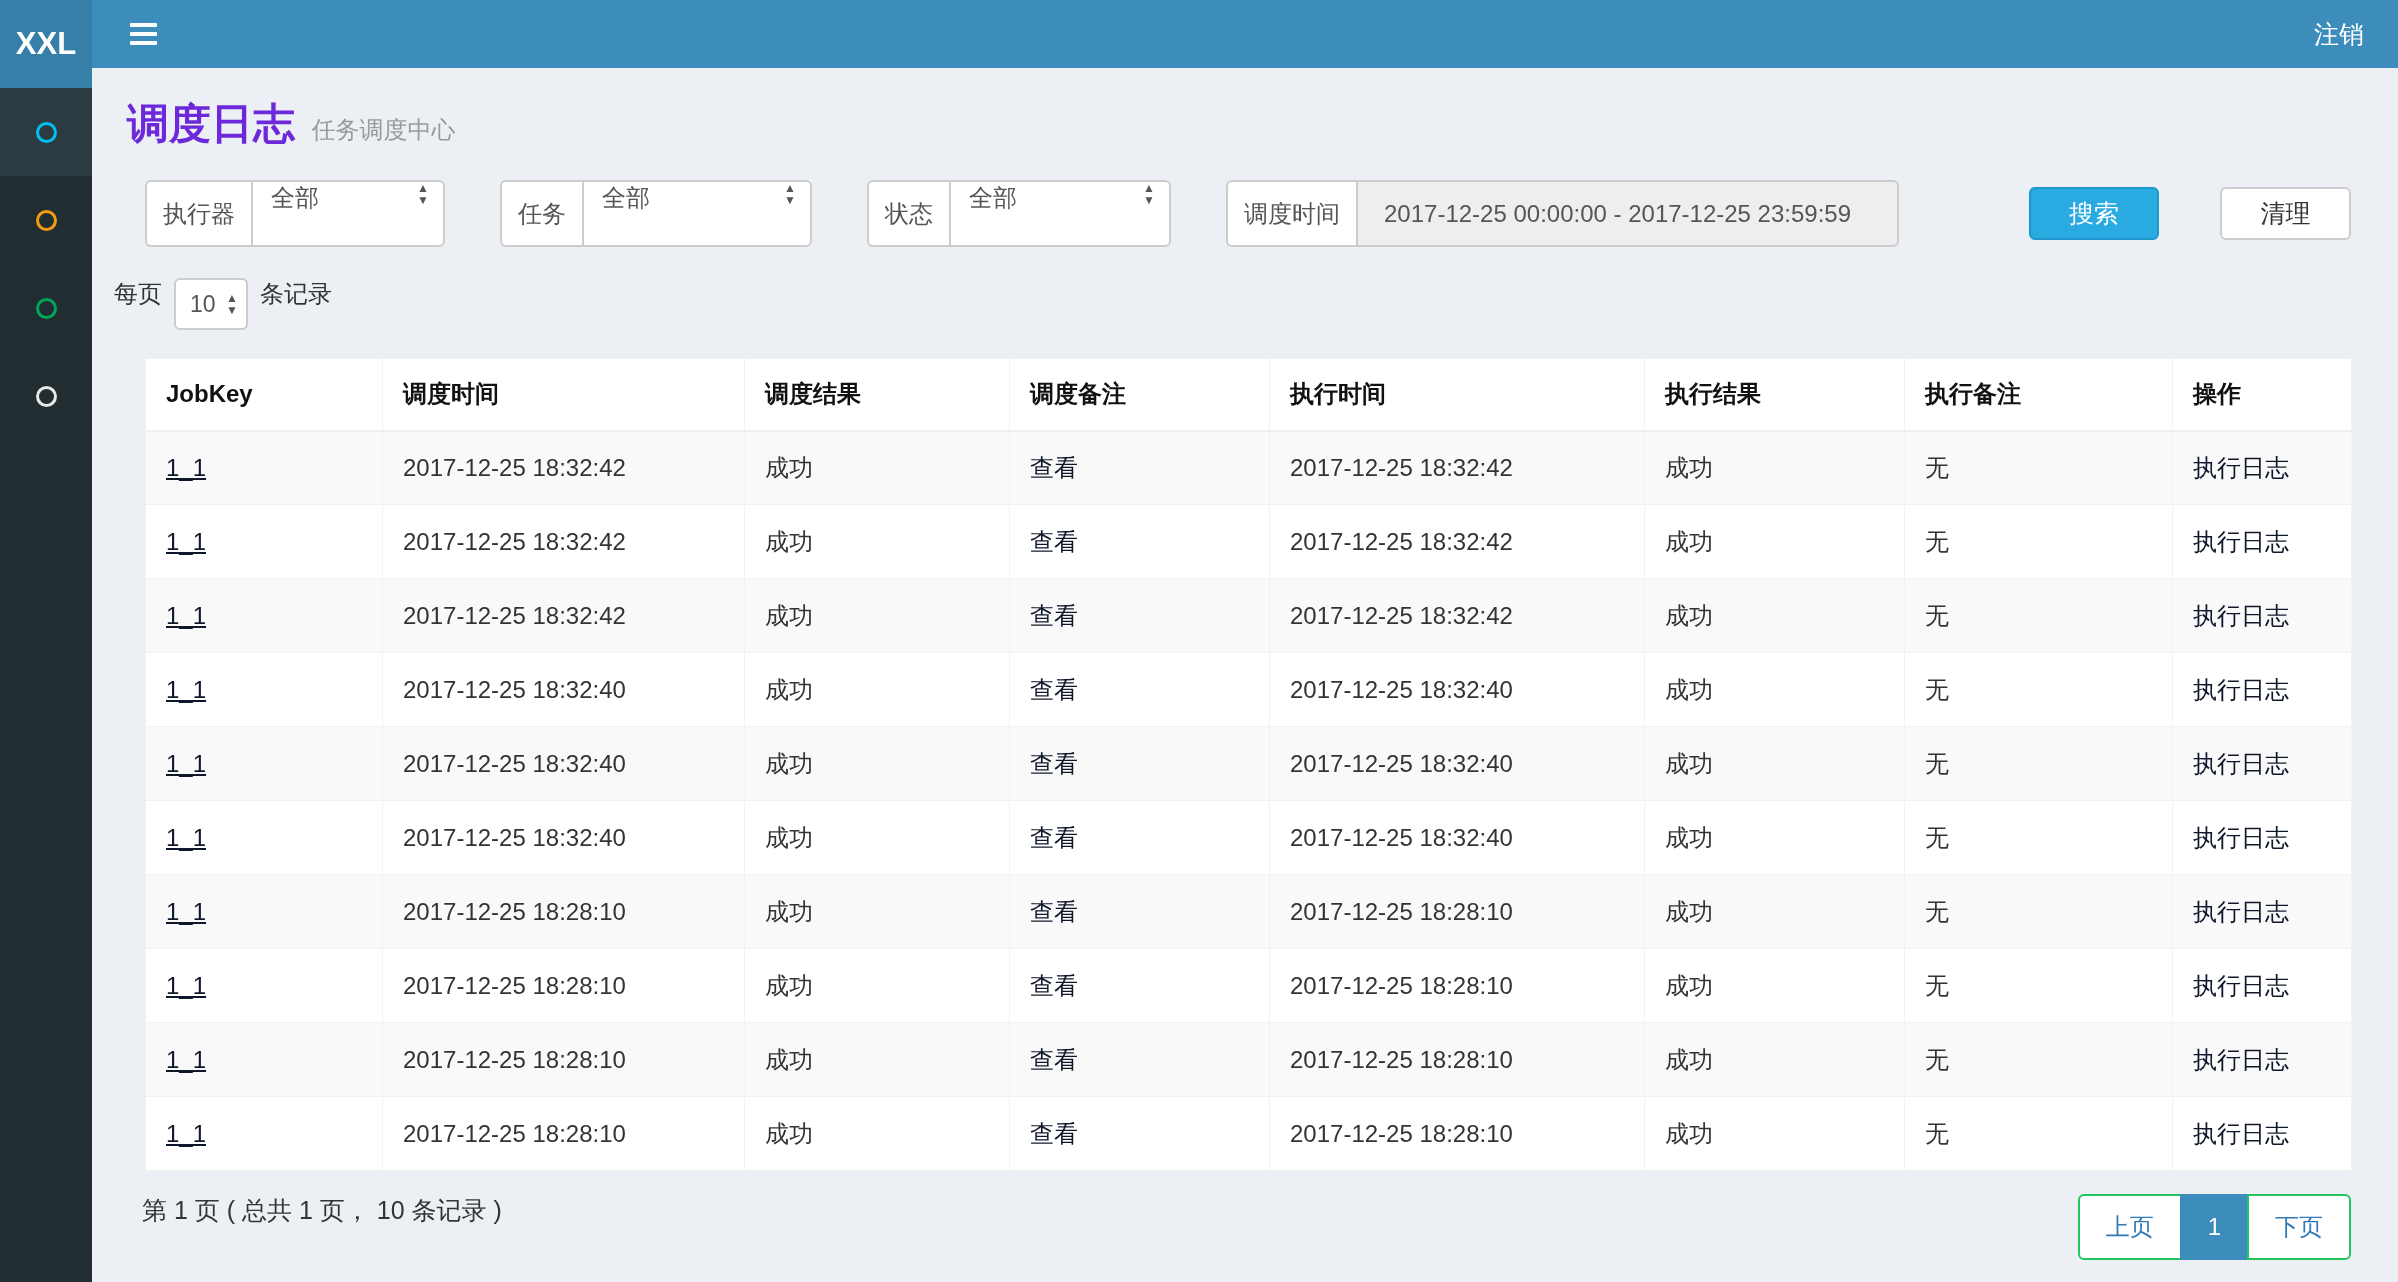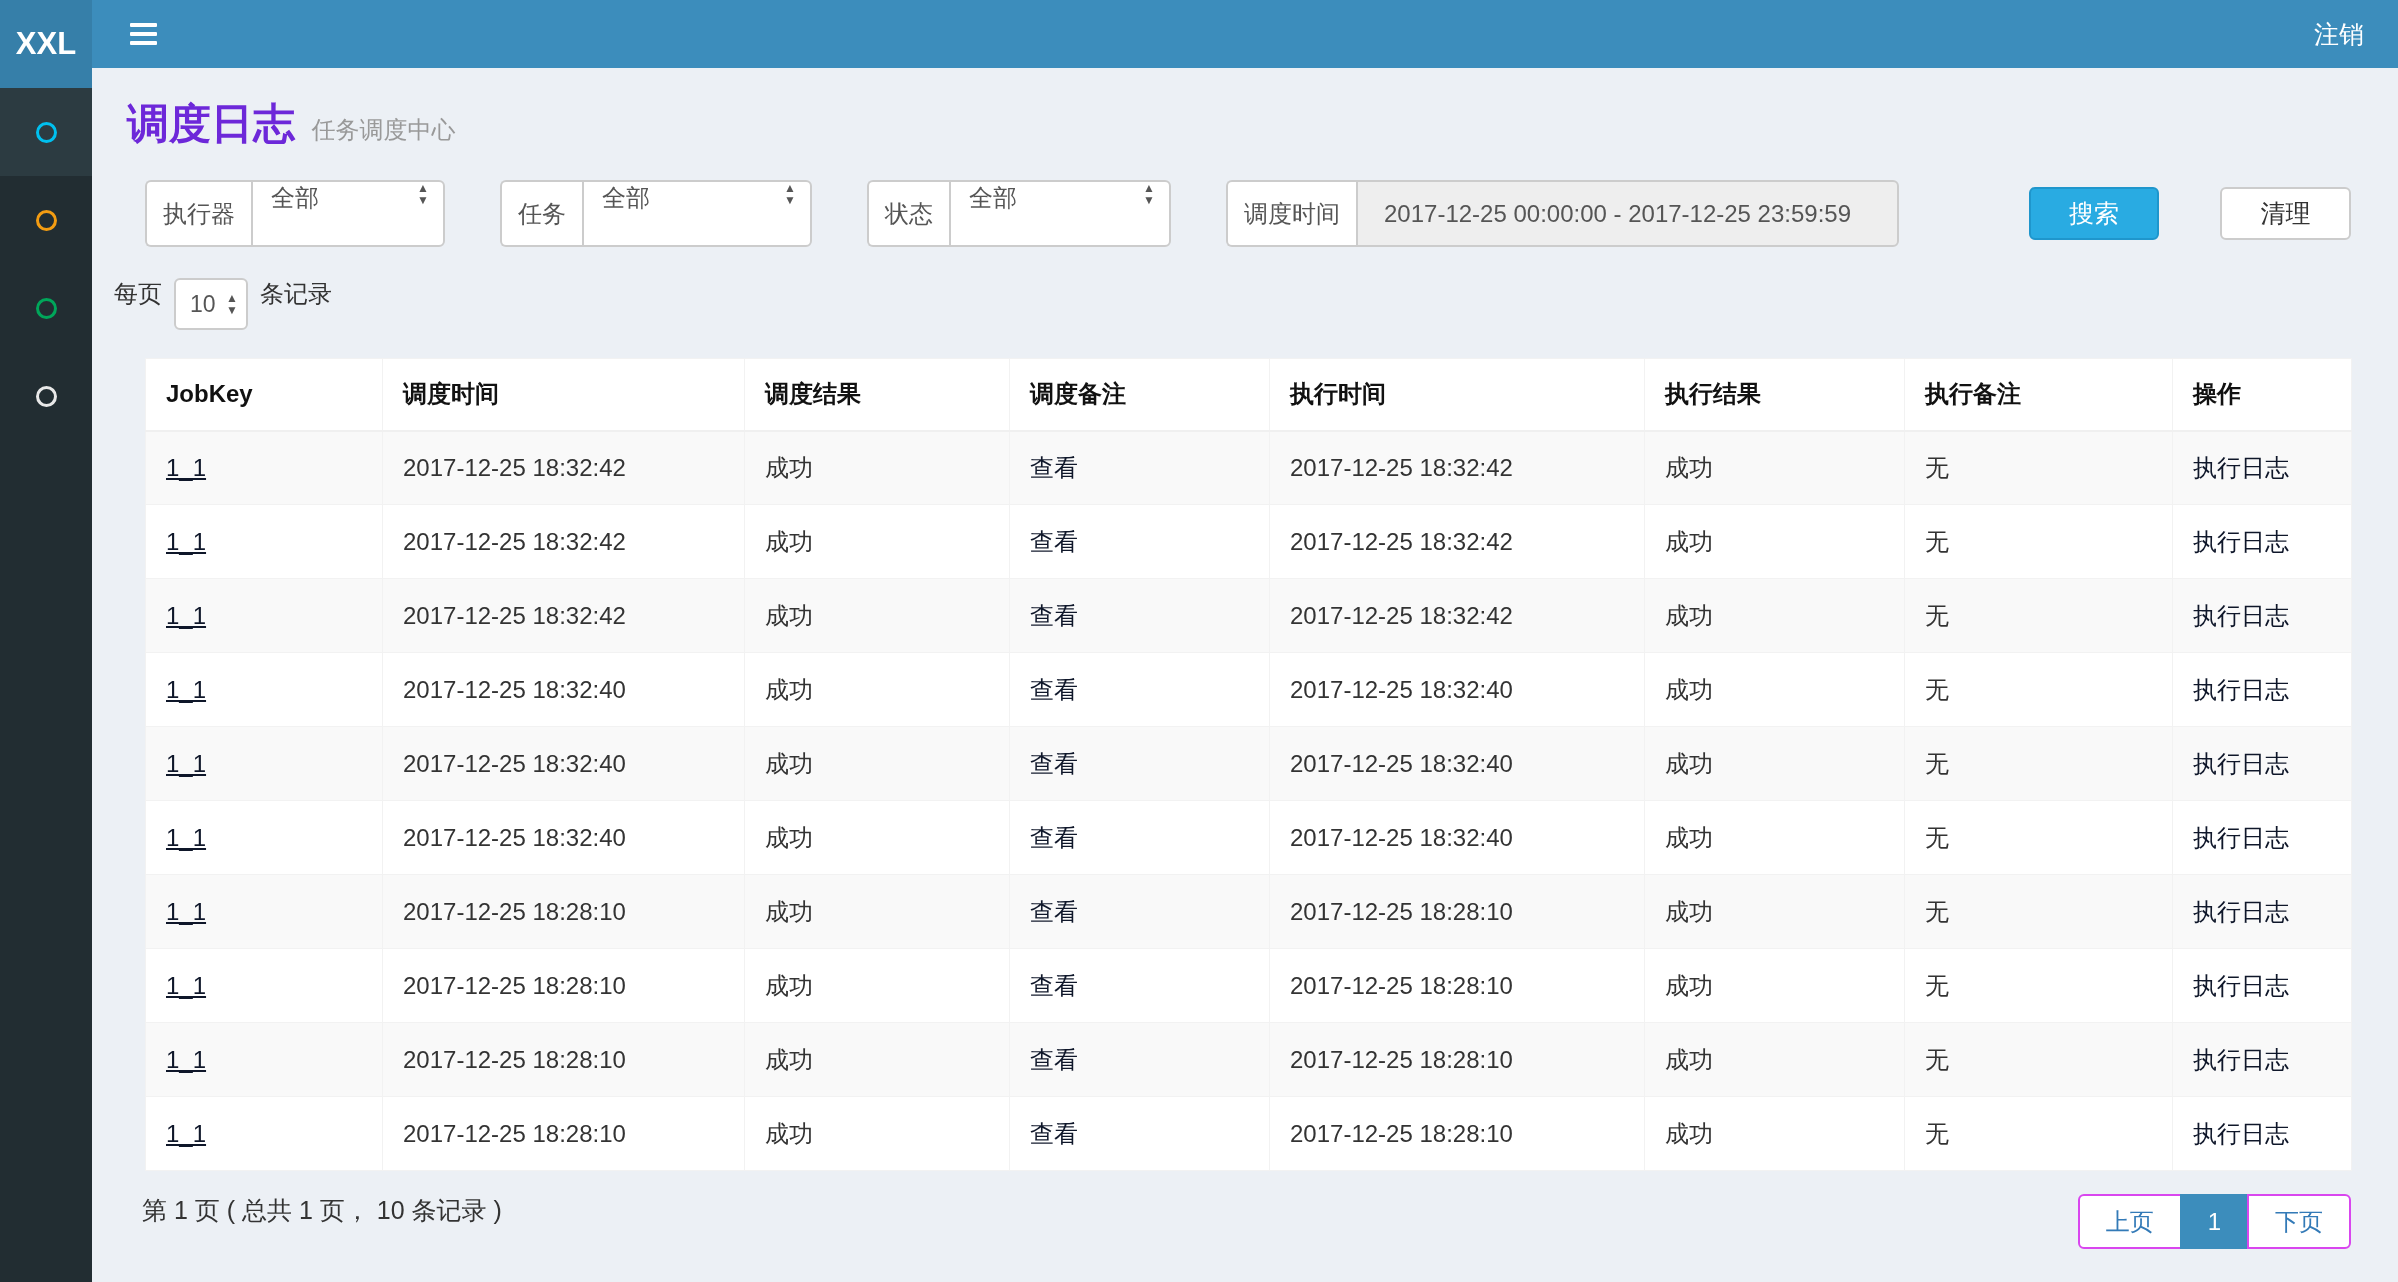--- a/index.html
+++ b/index.html
@@ -120,22 +120,22 @@
   a.jobkey { text-decoration: underline; }
 
   
   .pagination-row {
     display: flex; align-items: flex-start;
     margin: 23px 47px 0 50px;
   }
   .page-summary { font-size: 25px; color: #333; }
   .pager { margin-left: auto; display: flex; }
   .page-btn {
-    height: 55px; display: flex; align-items: center; justify-content: center;
-    padding: 0 26px; background: #fff; border: 2px solid #d946ef;
+    height: 66px; display: flex; align-items: center; justify-content: center;
+    padding: 0 26px; background: #fff; border: 2px solid #22c55e;
     font-size: 24px; color: #337ab7; cursor: pointer; margin-left: -2px;
     text-decoration: none;
   }
   .page-btn:first-child { border-radius: 6px 0 0 6px; margin-left: 0; }
   .page-btn:last-child { border-radius: 0 6px 6px 0; }
   .page-btn.active { background: #3c8dbc; border-color: #3c8dbc; color: #fff; }
 </style>
 </head>
 <body>
 

